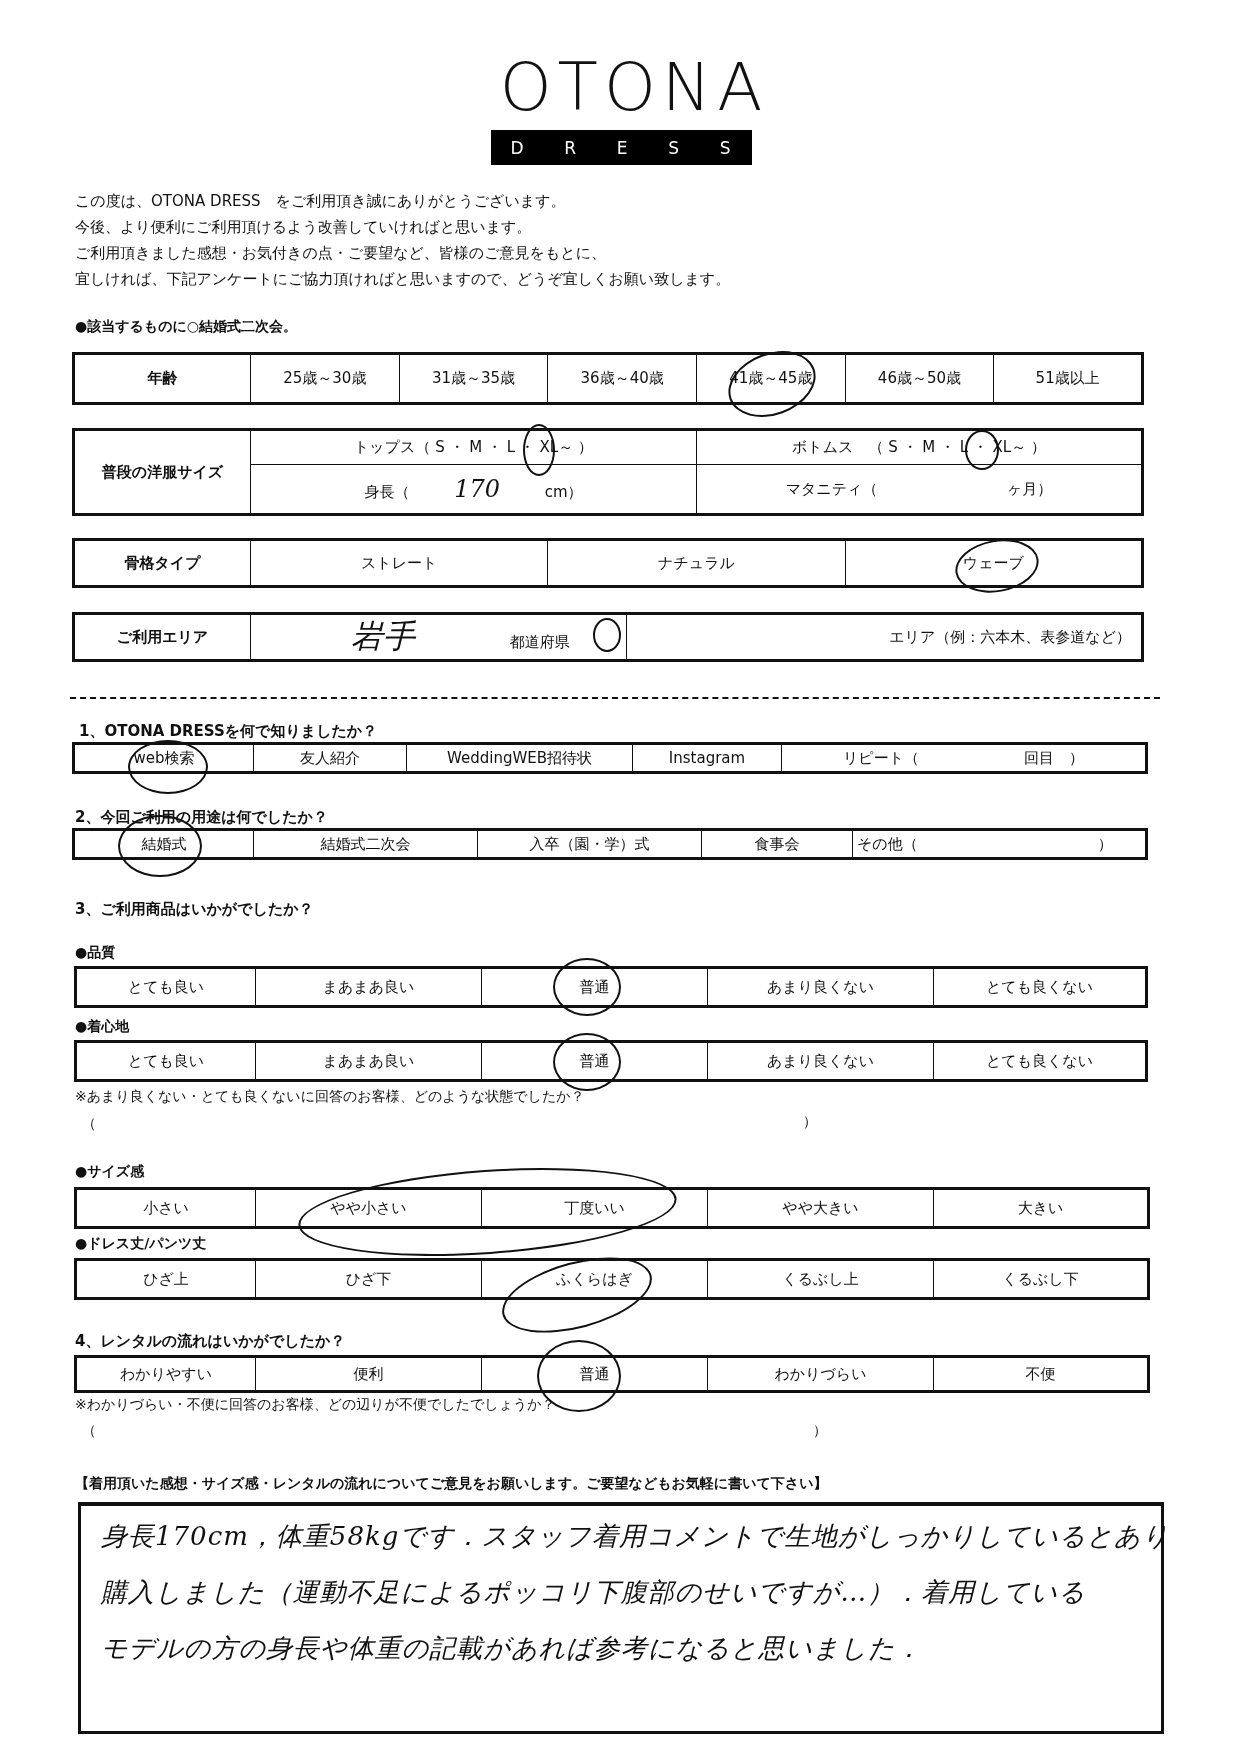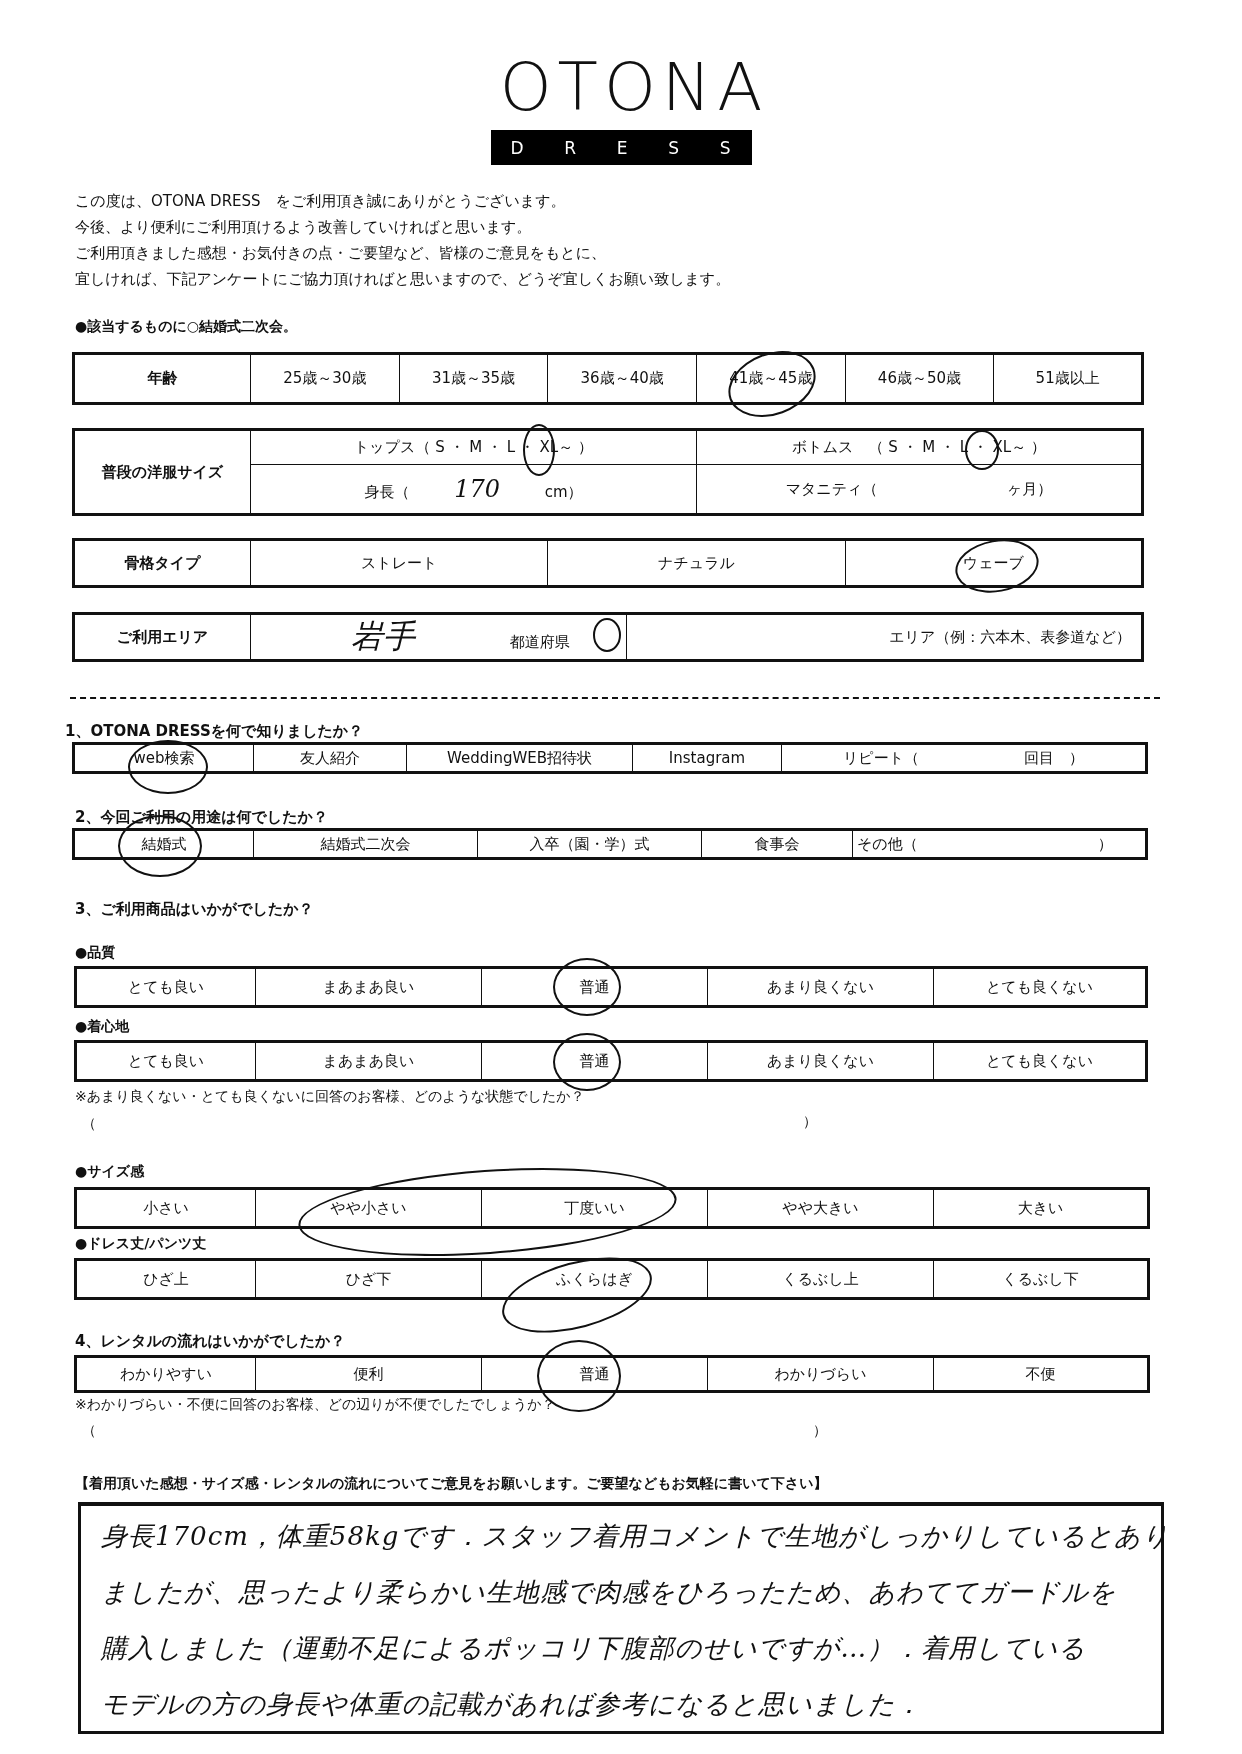--- a/index.html
+++ b/index.html
@@ -103,21 +103,21 @@
       <span style="margin-left:90px;">都道府県</span>
     </td>
     <td style="text-align:right; padding-right:10px;">エリア（例：六本木、表参道など）</td>
   </tr>
 </tbody>
   </table>
 <div class="circle" style="left:593px; top:618px; width:24px; height:30px;"></div>
 
 <div class="abs dash"></div>
 
-<div class="abs section-title" style="left:65px; top:722px;">1、OTONA DRESSを何で知りましたか？</div>
+<div class="abs section-title" style="left:79px; top:722px;">1、OTONA DRESSを何で知りましたか？</div>
 <table class="grid thick" style="left:72px; top:742px; width:1076px; height:32px;">
   <tbody>
       <tr>
     <td style="width:178px">web検索</td>
     <td style="width:152px">友人紹介</td>
     <td style="width:225px">WeddingWEB招待状</td>
     <td style="width:148px">Instagram</td>
     <td>リピート（　　　　　　　回目　）</td>
   </tr>
 </tbody>
@@ -214,16 +214,15 @@
   </table>
 <div class="circle" style="left:537px; top:1340px; width:80px; height:68px;"></div>
 
 <div class="abs note" style="left:75px; top:1396px;">※わかりづらい・不便に回答のお客様、どの辺りが不便でしたでしょうか？</div>
 <div class="abs note" style="left:82px; top:1422px;">（</div>
 <div class="abs note" style="left:813px; top:1422px;">）</div>
 
 <div class="abs bullet-head" style="left:75px; top:1475px; white-space:nowrap;">【着用頂いた感想・サイズ感・レンタルの流れについてご意見をお願いします。ご要望などもお気軽に書いて下さい】</div>
 <div class="abs comment-box">
   <div class="comment-line" style="padding-top:2px;">身長170cm，体重58kgです．スタッフ着用コメントで生地がしっかりしているとあり</div>
-  <div class="comment-line">ましたが、思ったより柔らかい生地感で肉感をひろったため、あわててガードルを</div>
   <div class="comment-line">購入しました（運動不足によるポッコリ下腹部のせいですが…）．着用している</div>
   <div class="comment-line">モデルの方の身長や体重の記載があれば参考になると思いました．</div>
 </div>
 
 </body></html>

